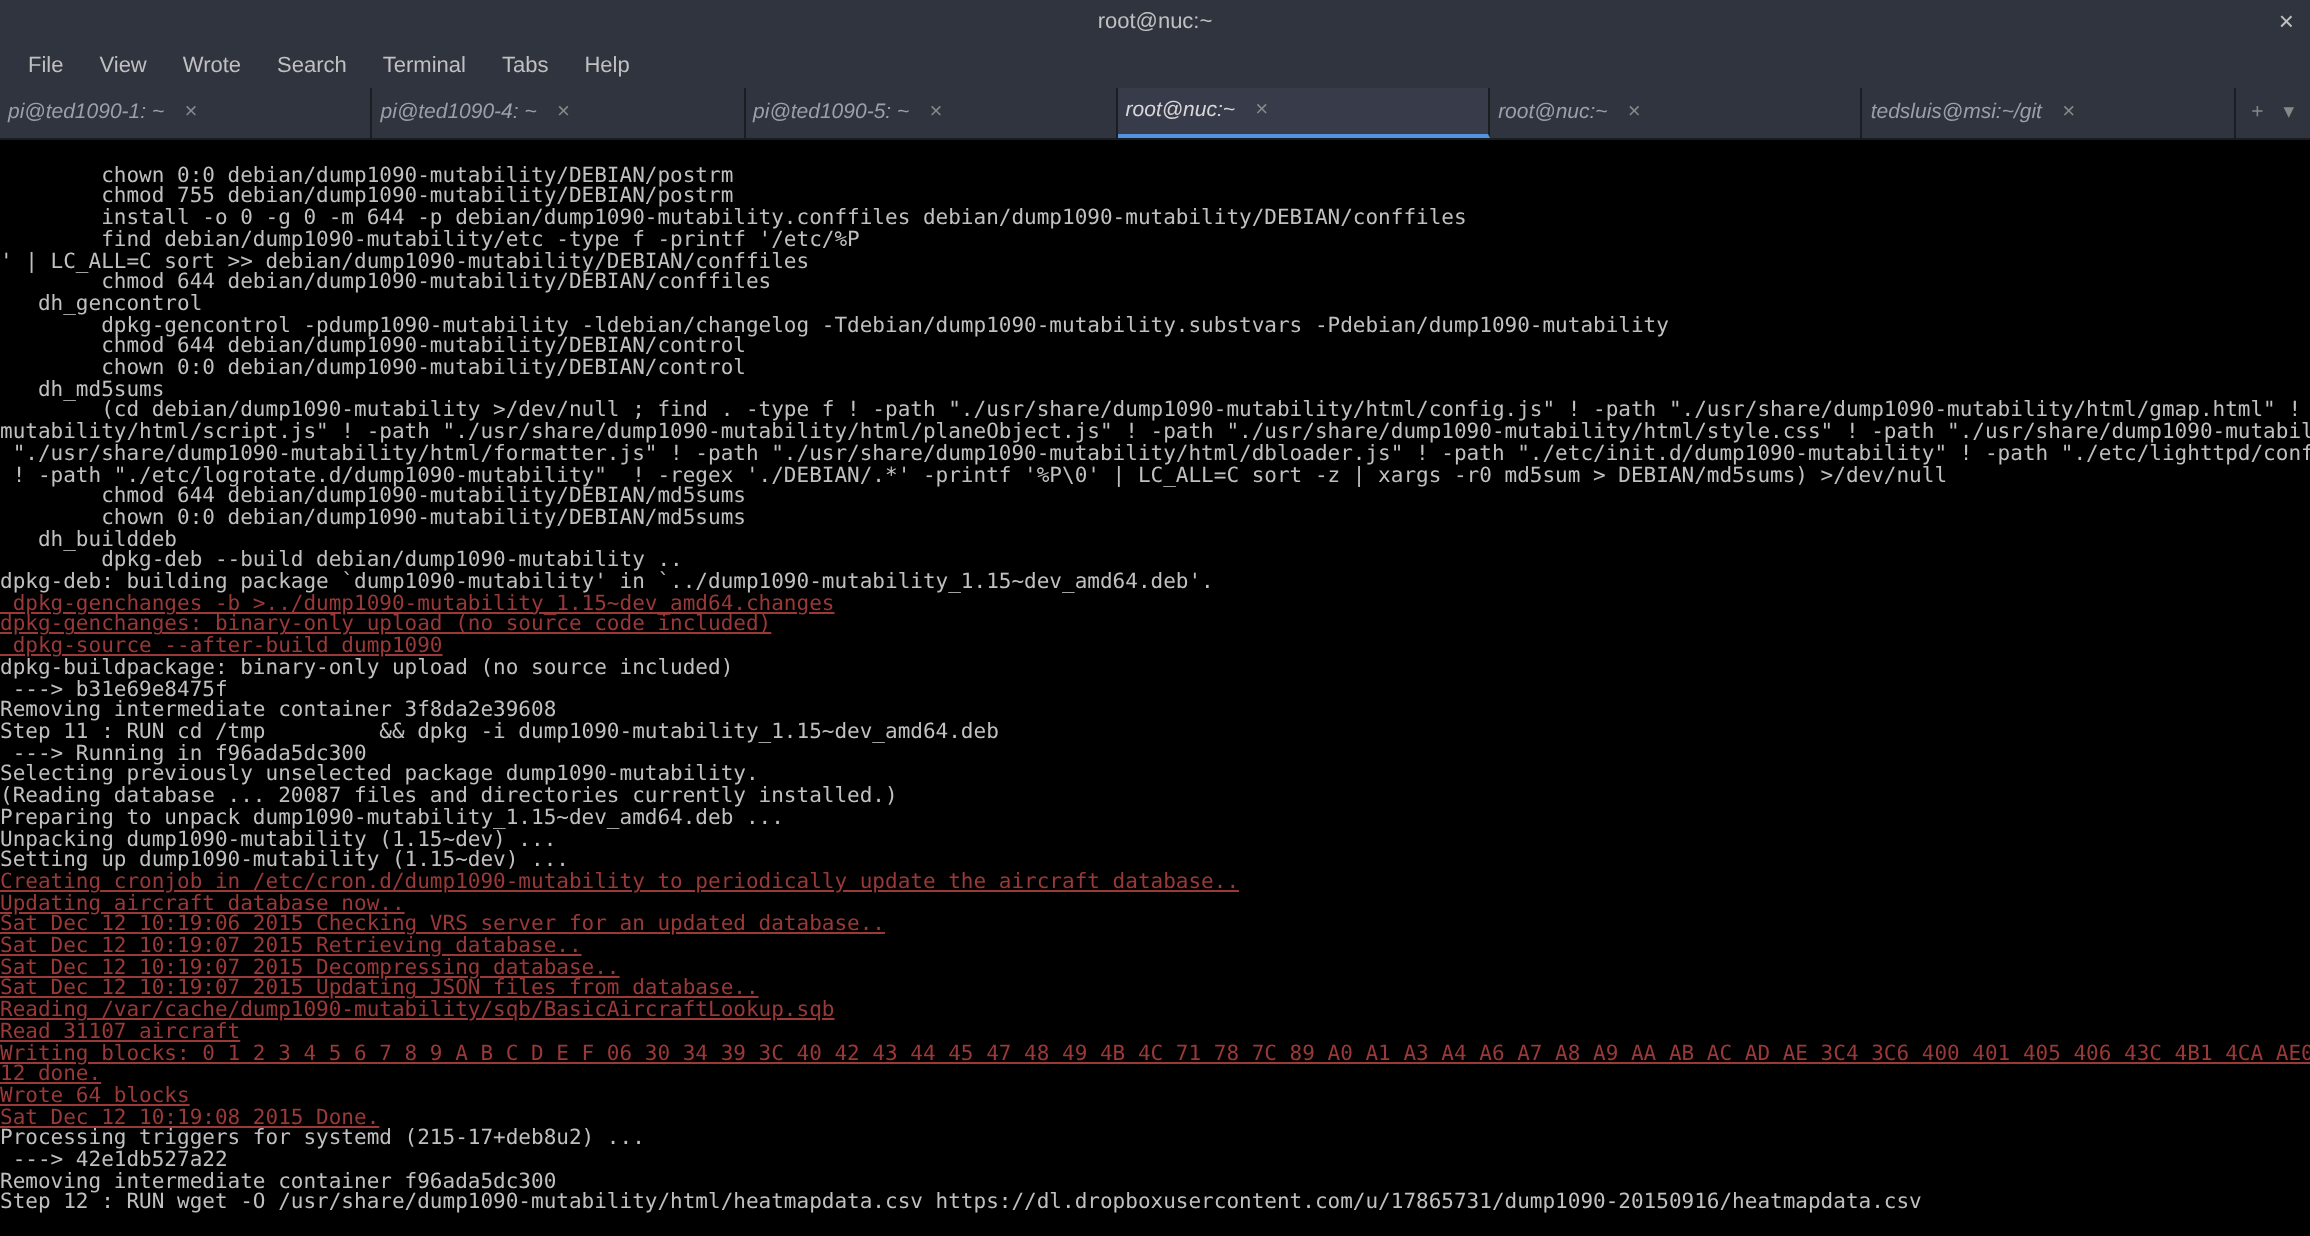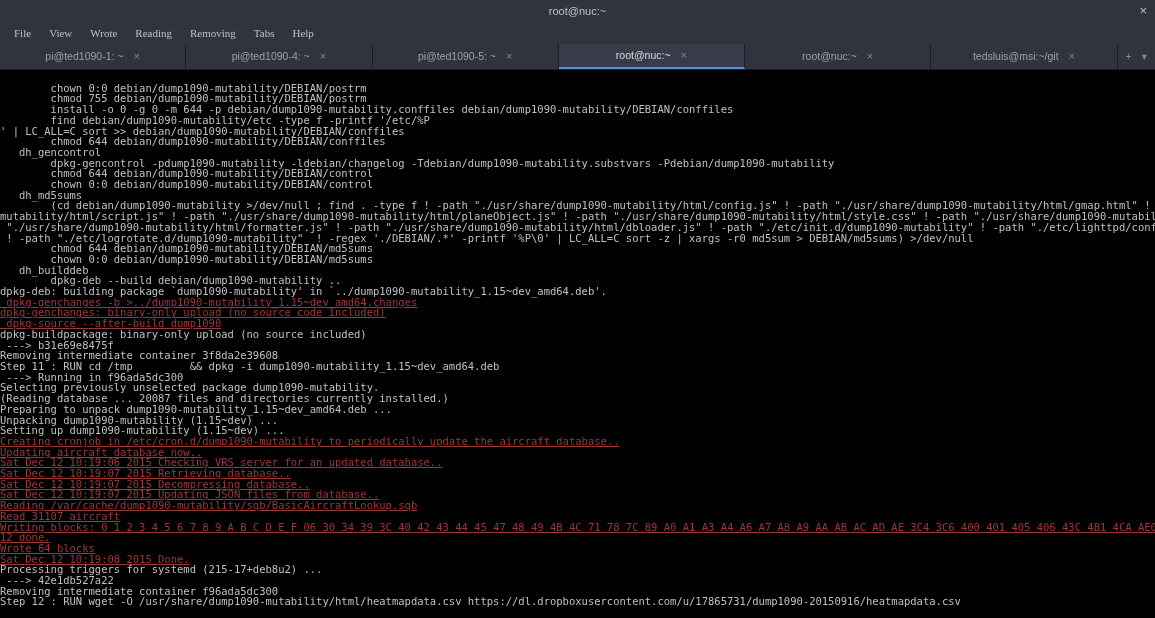--- a/index.html
+++ b/index.html
@@ -42,42 +42,42 @@
       align-items: center;
       padding: 0 6px;
       gap: 2px;
       font-family: sans-serif;
       font-size: 11px;
       color: #c0c0c0;
     }
     .menubar-item {
       padding: 3px 8px;
       cursor: pointer;
-      font-family: Liberation Serif, serif;
     }
     .tabs {
       background: #2f343f;
       height: 26px;
       display: flex;
       align-items: stretch;
       font-family: sans-serif;
       font-size: 10.5px;
       color: #9aa0a8;
       border-bottom: 1px solid #1a1d22;
     }
     .tab {
       flex: 1;
       display: flex;
       align-items: center;
-      justify-content: center;
+      justify-content: flex-start;
       position: relative;
       cursor: pointer;
       border-right: 1px solid #1a1d22;
       padding: 0 4px;
       max-width: 200px;
+      font-style: italic;
     }
     .tab.active {
       background: #383c4a;
       color: #d8d8d8;
       border-bottom: 2px solid #5294e2;
     }
     .tab-close {
       margin-left: 10px;
       font-size: 11px;
       color: #888;
@@ -114,22 +114,22 @@
 
 <div class="titlebar">
   <span>root@nuc:~</span>
   <span class="titlebar-close">×</span>
 </div>
 
 <div class="menubar">
   <span class="menubar-item">File</span>
   <span class="menubar-item">View</span>
   <span class="menubar-item">Wrote</span>
-  <span class="menubar-item">Reading</span>
-  <span class="menubar-item">Removing</span>
+  <span class="menubar-item">Search</span>
+  <span class="menubar-item">Terminal</span>
   <span class="menubar-item">Tabs</span>
   <span class="menubar-item">Help</span>
 </div>
 
 <div class="tabs" id="tabs-container">
 <div class="tab">
       <span>pi@ted1090-1: ~</span>
       <span class="tab-close">×</span>
     </div>
     <div class="tab">

